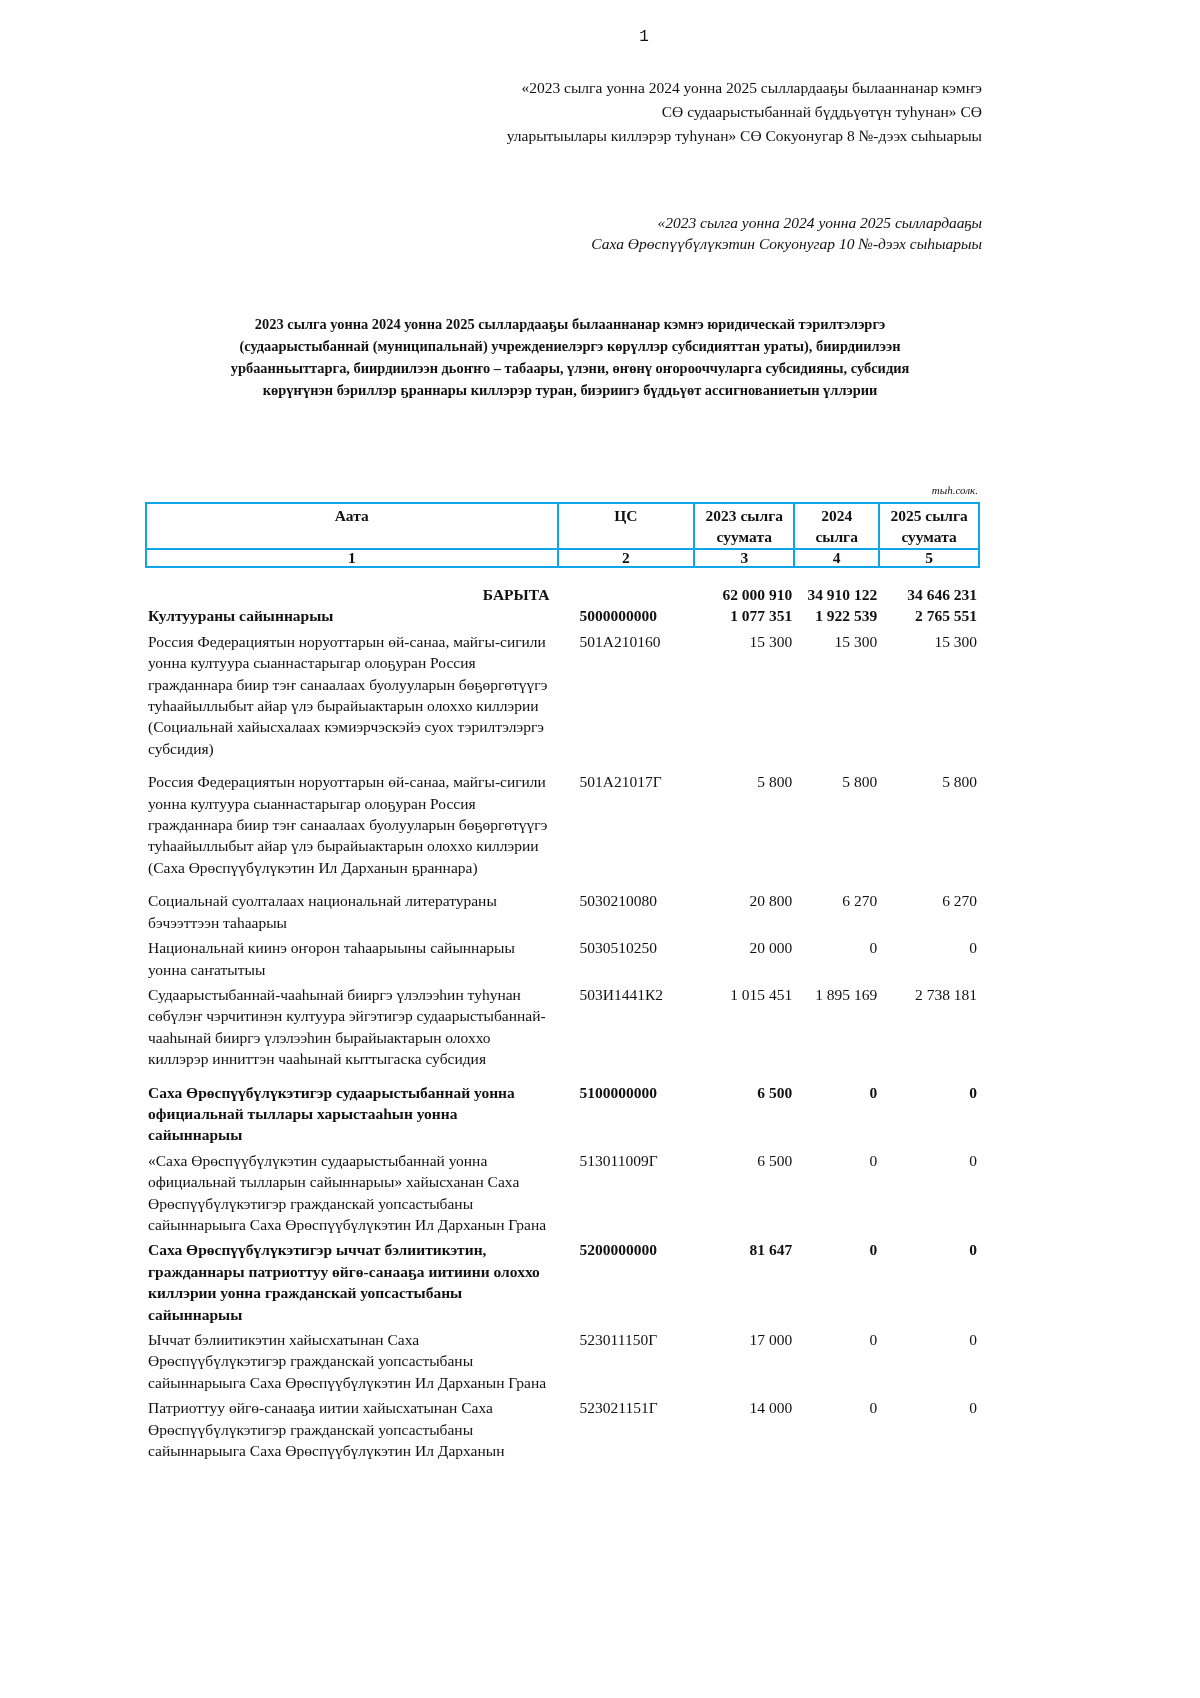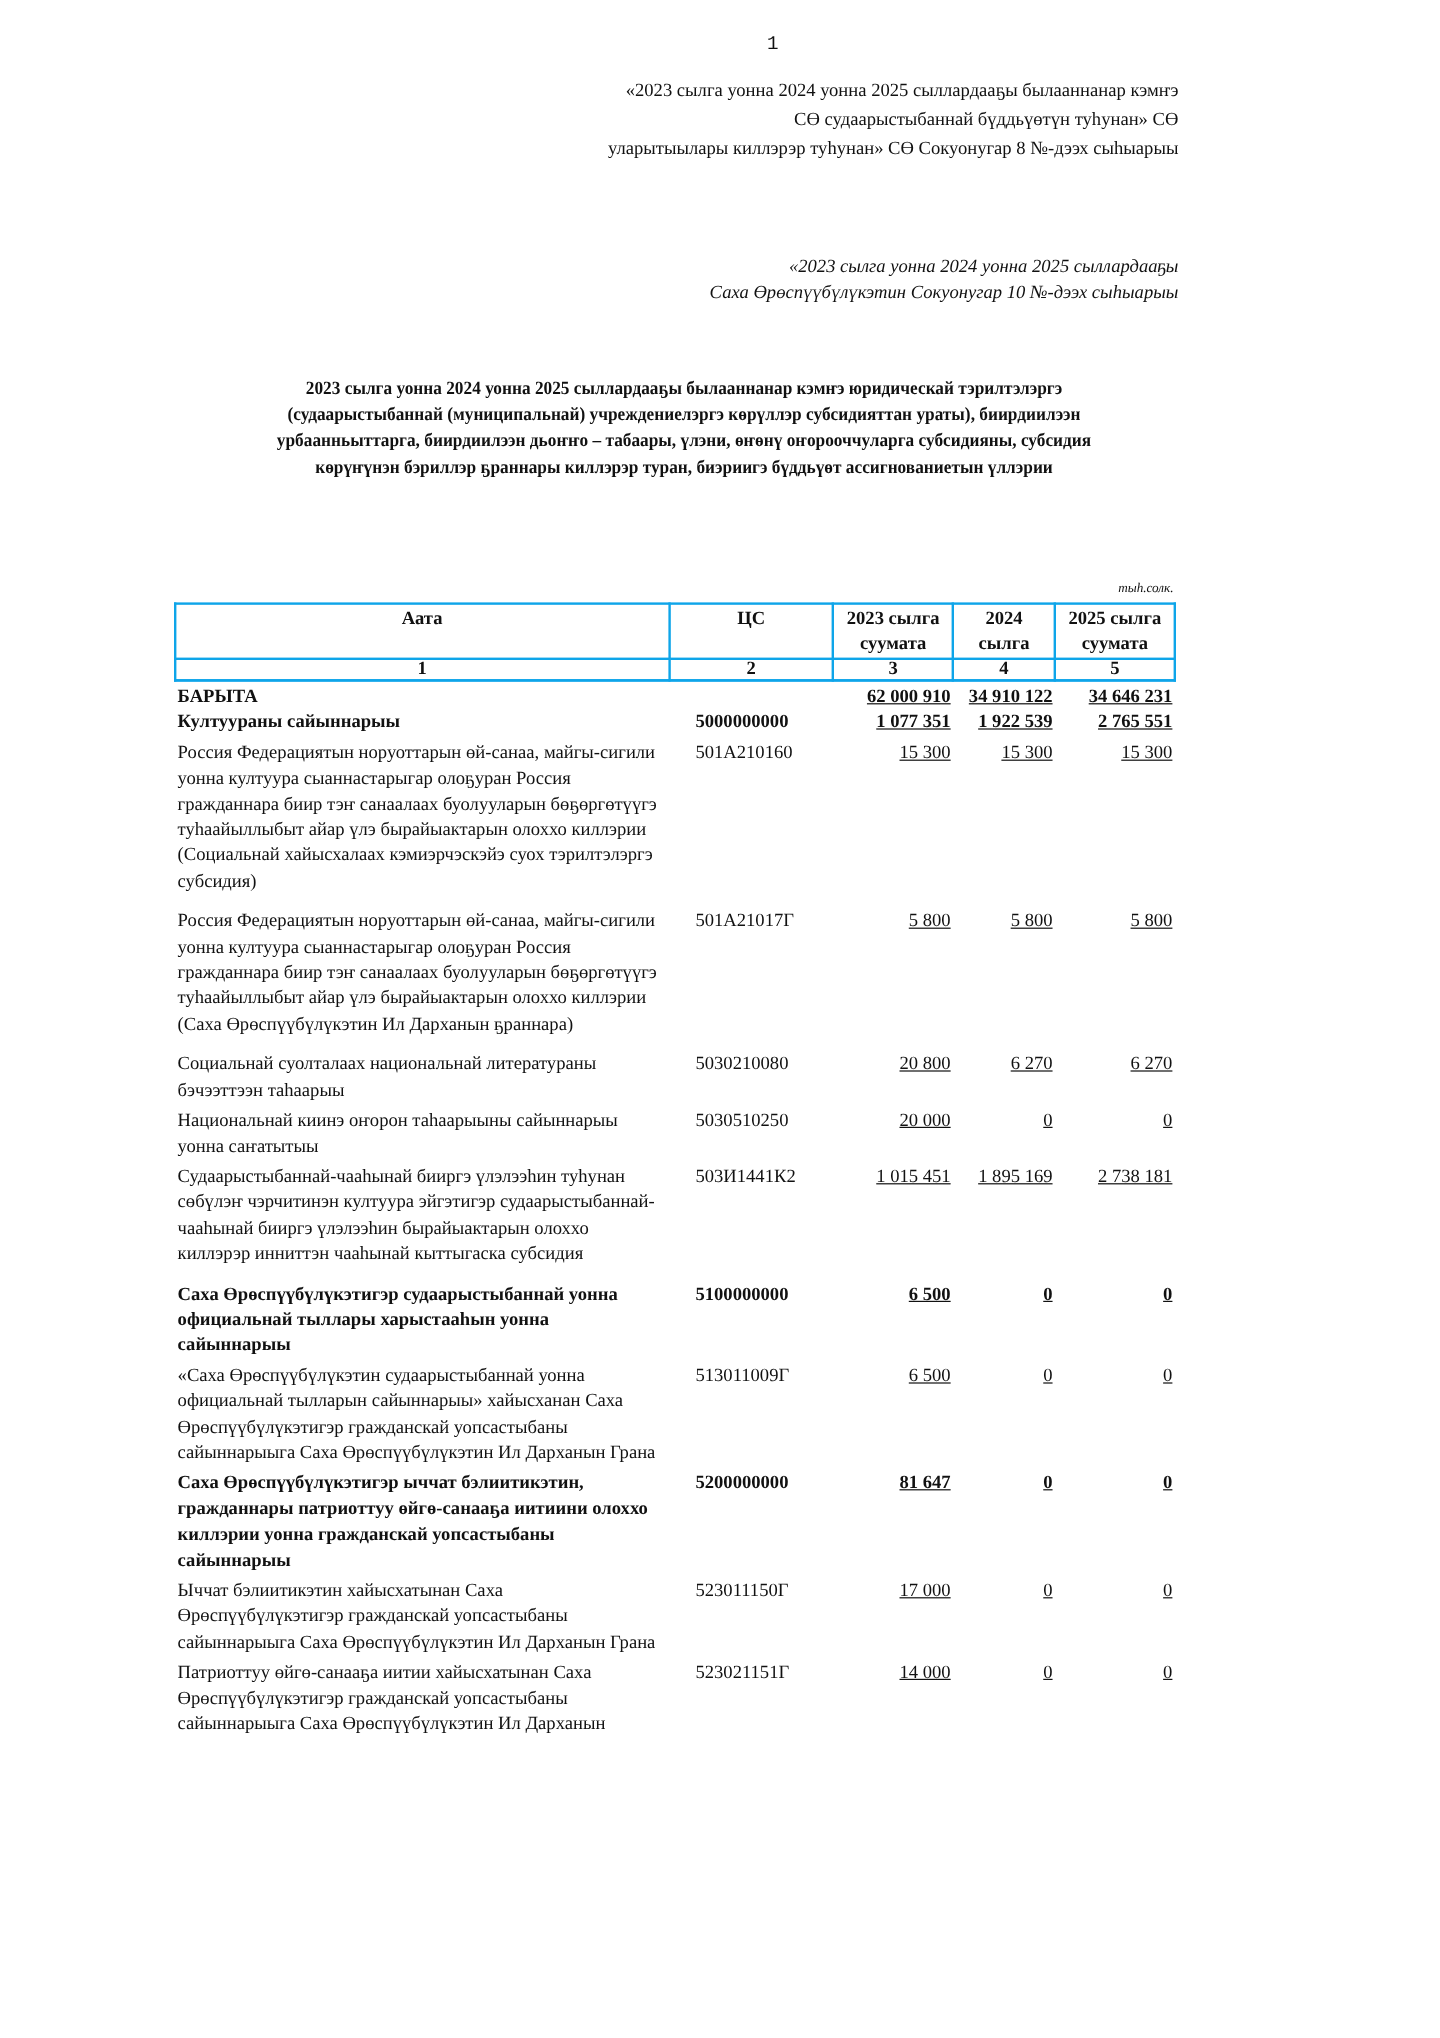--- a/index.html
+++ b/index.html
@@ -1,44 +1,44 @@
 <!DOCTYPE html>
 <html><head>
 <meta charset="utf-8">
 <style>
   html, body { margin: 0; padding: 0; background: #ffffff; }
   body { width: 1200px; height: 1698px; position: relative; overflow: hidden;
          font-family: "Liberation Serif", "DejaVu Serif", serif; color: #111; }
   .page-num { position: absolute; top: 28px; left: 0; width: 1200px; text-align: center;
               font-family: "Liberation Mono", "DejaVu Sans Mono", monospace; font-size: 16px; padding-left: 88px; box-sizing: border-box; }
   .approval { position: absolute; right: 218px; text-align: right; font-size: 15.5px; line-height: 24px; }
-  .approval.a1 { top: 64px; }
+  .approval.a1 { top: 76px; }
   .approval.a2 { top: 212px; line-height: 21px; font-style: italic; }
   .approval .line { display: block; white-space: nowrap; }
   .doc-title { position: absolute; top: 313px; left: 140px; width: 860px; text-align: center;
                font-weight: bold; font-size: 15.5px; line-height: 22px; transform: scaleX(0.93); transform-origin: center top; }
   .doc-title .line { display: block; white-space: nowrap; }
   .units { position: absolute; top: 484px; right: 222px; font-style: italic; font-size: 11px; }
   table.budget { position: absolute; top: 502px; left: 145px; width: 835px; border-collapse: collapse; font-size: 15.5px; }
   table.budget col.c1 { width: 413px; }
   table.budget col.c2 { width: 137px; }
   table.budget col.c3 { width: 100px; }
   table.budget col.c4 { width: 85px; }
   table.budget col.c5 { width: 100px; }
   table.budget thead th { border: 2px solid #0ea5e9; font-weight: bold; text-align: center; vertical-align: top;
                           padding: 1px 2px; line-height: 21px; }
   table.budget thead tr.hdr th { height: 42px; }
   table.budget thead tr.num th { height: 16px; line-height: 16px; padding: 0 2px; }
   table.budget tbody td { vertical-align: top; padding: 0 2px; line-height: 21.4px; }
   table.budget tbody td.name { padding-left: 2px; padding-right: 8px; }
   table.budget tbody td.code { padding-left: 22px; }
-  table.budget tbody td.amt { text-align: right; white-space: nowrap; text-decoration: underline; }
+  table.budget tbody td.amt { text-align: right; white-space: nowrap; }
   table.budget tbody td.amt.last { padding-right: 2px; }
   table.budget tbody tr.bold td { font-weight: bold; }
-  table.budget tbody tr.total td { padding-top: 2px; }
+  table.budget tbody tr.total td { padding-top: 16px; text-align: right; }
   table.budget tbody tr.gap td { padding-bottom: 12px; }
   table.budget tbody tr.gap-s td { padding-bottom: 4px; margin-top: 17px; }
 </style>
 </head>
 <body>
 
 <div class="page-num">1</div>
 
 <div class="approval a1">
   <span class="line">«2023 сылга уонна 2024 уонна 2025 сыллардааҕы былааннанар кэмҥэ</span>

